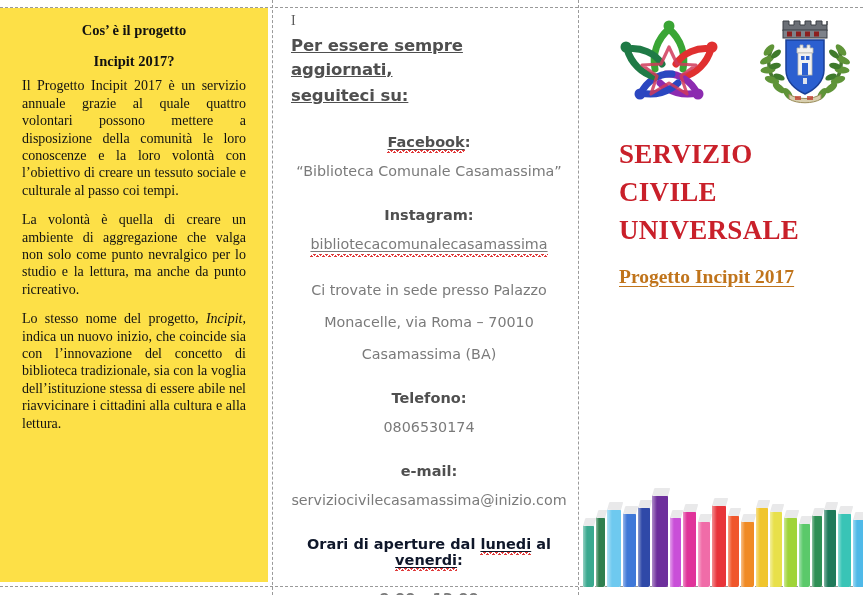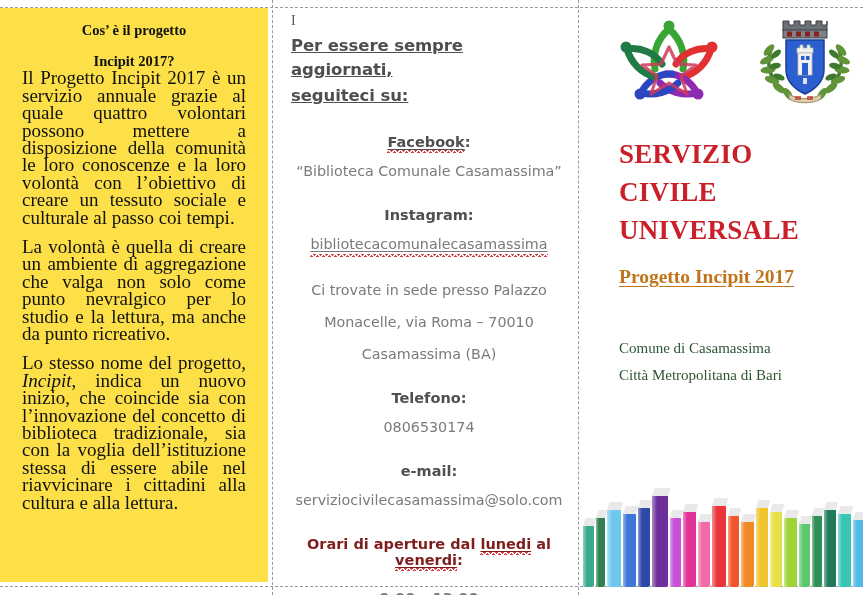--- a/index.html
+++ b/index.html
@@ -54,25 +54,25 @@
     padding: 14px 22px 0 22px;
   }
   #panel-left .heading-line {
     text-align: center;
     font-weight: bold;
     font-size: 14.5px;
     color: #111111;
     line-height: 1.15;
     margin: 0 0 14px 0;
   }
-  #panel-left .heading-line.second { margin-bottom: 0; }
+  #panel-left .heading-line.second { margin-bottom: 8px; }
 
   #panel-left p.body-par {
     margin: 0 0 12px 0;
-    font-size: 19px;
+    font-size: 14px;
     line-height: 17.4px;
     color: #111111;
     text-align: justify;
     text-justify: inter-word;
     hyphens: none;
   }
   #panel-left p.body-par em { font-style: italic; }
 
   
   #panel-mid {
@@ -136,21 +136,21 @@
     background-image:
       radial-gradient(circle at 1.5px 2.6px, #e03a3a 1.1px, transparent 1.3px),
       radial-gradient(circle at 4.5px 0.4px, #e03a3a 1.1px, transparent 1.3px);
     background-size: 6px 3px;
     background-repeat: repeat-x;
   }
 
   #panel-mid .hours-head {
     font-size: 14.5px;
     font-weight: bold;
-    color: #7f1d1d;
+    color: #0f172a;
   }
   #panel-mid .hours-val {
     font-size: 14.5px;
     color: #7a7a7a;
     line-height: 21px;
     margin-top: 20px;
     font-weight: bold;
   }
 
   
@@ -303,21 +303,21 @@
       <div class="val tight">Casamassima (BA)</div>
     </div>
 
     <div class="blk centered">
       <div class="lbl">Telefono:</div>
       <div class="val">0806530174</div>
     </div>
 
     <div class="blk centered">
       <div class="lbl">e-mail:</div>
-      <div class="val">serviziocivilecasamassima@solo.com</div>
+      <div class="val">serviziocivilecasamassima@inizio.com</div>
     </div>
 
     <div class="blk centered">
       <div class="hours-head"><span>Orari di aperture dal </span><span class="ul sq">lunedi</span><span> al </span><span class="ul sq">venerdi</span><span>:</span></div>
       <div class="hours-val">9.00 – 13.00</div>
       <div class="hours-val" style="margin-top:0">15.30-19.30</div>
     </div>
   </div>
 
   <div class="col-divider" id="divider-2"></div>
@@ -408,24 +408,20 @@
     </div>
 
     <div id="title-block">
       <div class="tline">SERVIZIO</div>
       <div class="tline">CIVILE</div>
       <div class="tline">UNIVERSALE</div>
     </div>
 
     <div id="subtitle">Progetto Incipit 2017</div>
 
-    <div id="org-block">
-      <div>Comune di Casamassima</div>
-      <div>Città Metropolitana di Bari</div>
-    </div>
 
     <div id="books">
       <div class="shelf" id="shelf">
           <div class="book" style="left: 0px; width: 11px; height: 62px; background: rgb(58, 169, 143);">
             <div class="spine-top"></div>
             <div class="gloss"></div>
           </div>
           <div class="book" style="left: 13px; width: 9px; height: 70px; background: rgb(47, 127, 79);">
             <div class="spine-top"></div>
             <div class="gloss"></div>

